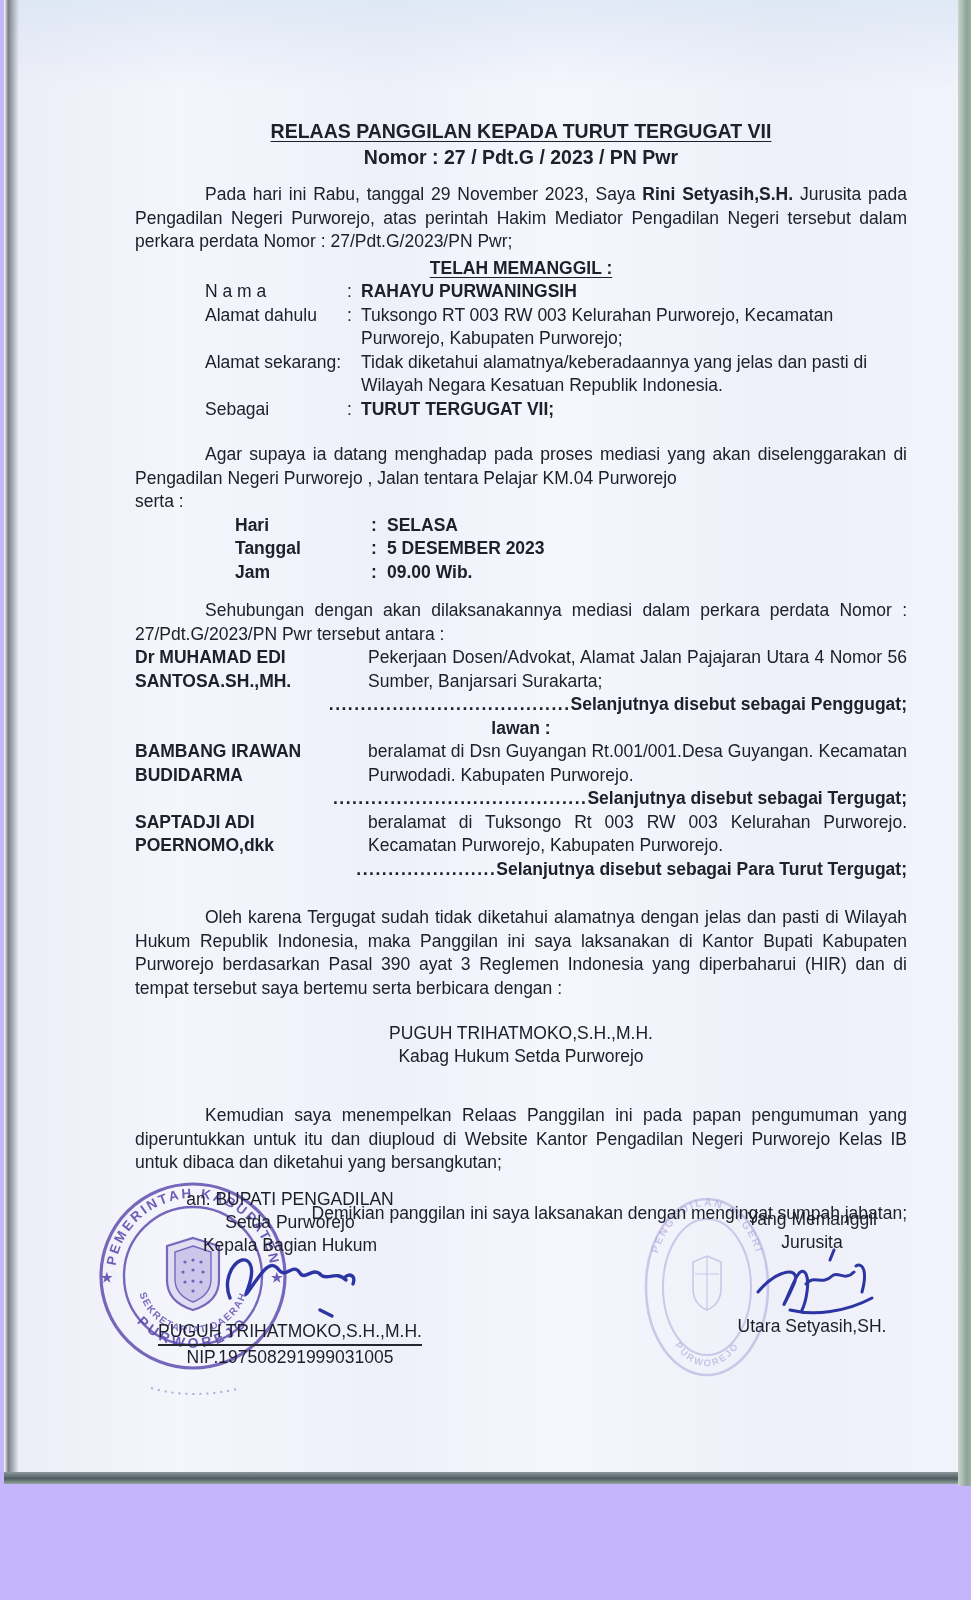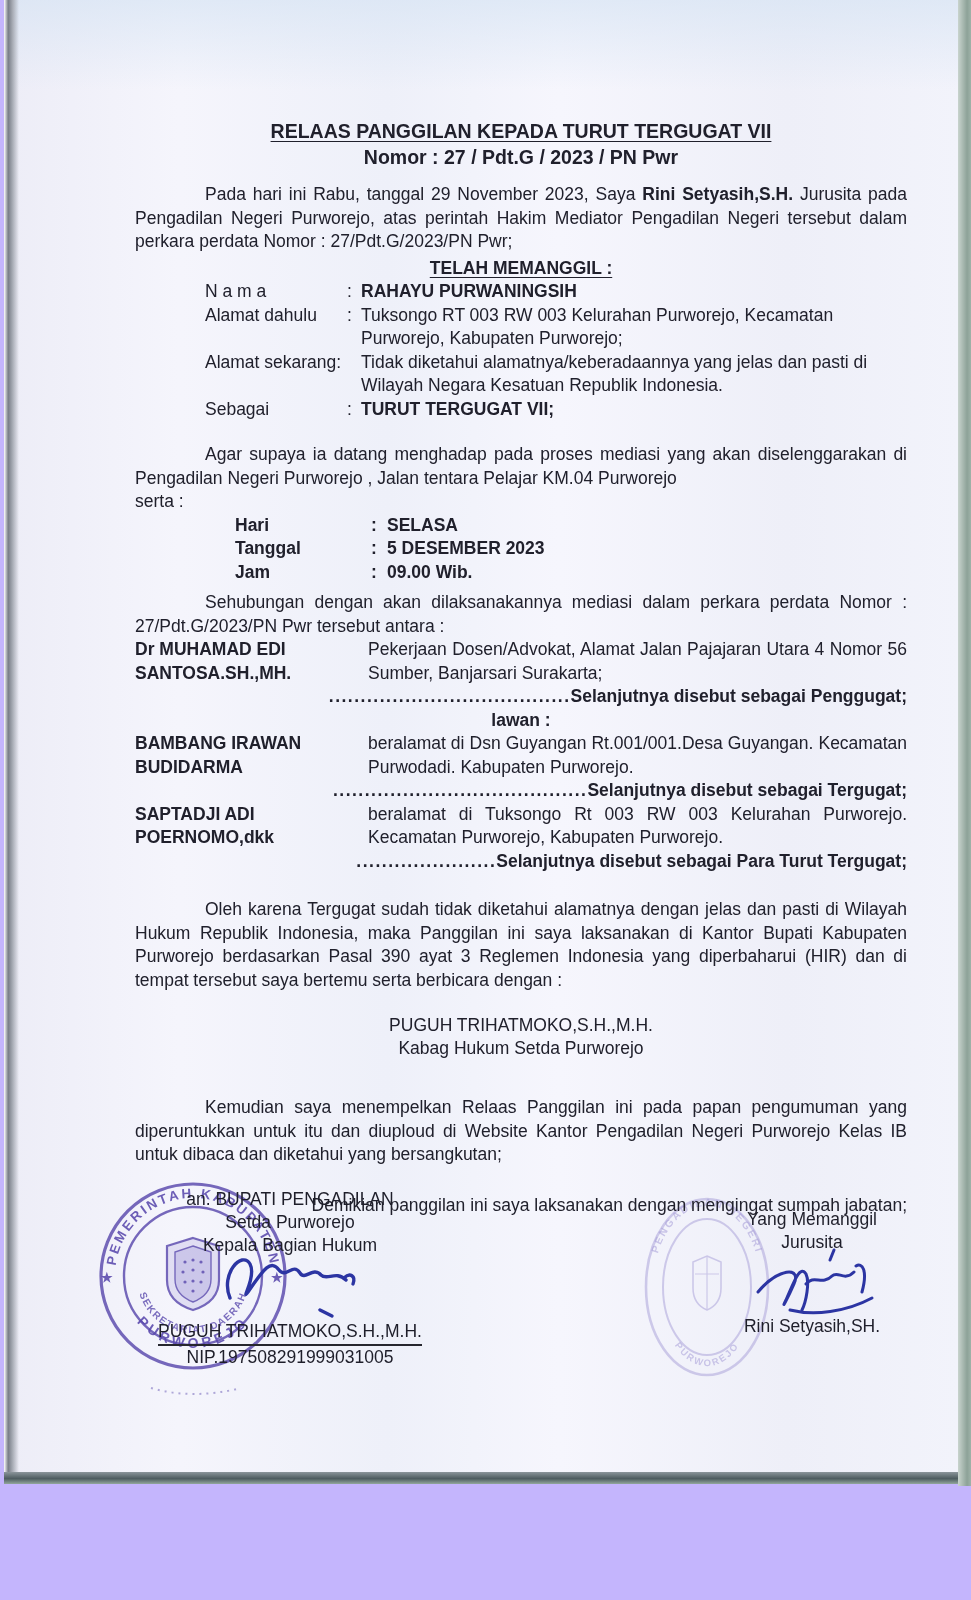--- a/index.html
+++ b/index.html
@@ -38,21 +38,21 @@
   .kv .lbl{width:142px;flex:none;white-space:nowrap;}
   .kv .col{width:14px;flex:none;}
   .kv .val{flex:1;}
   .bold{font-weight:bold;}
   .p-agar{margin-top:22px;}
   .line-pada{margin-top:0;}
   .sched{display:flex;padding-left:100px;}
   .sched .lbl{width:136px;flex:none;font-weight:bold;}
   .sched .col{width:16px;flex:none;font-weight:bold;}
   .sched .val{flex:1;font-weight:bold;}
-  .p-sehubungan{margin-top:7px;}
+  .p-sehubungan{margin-top:15px;}
   .party{display:flex;}
   .party .pname{width:225px;flex:none;font-weight:bold;padding-right:8px;}
   .party .pdesc{flex:1;text-align:justify;}
   .roleline{text-align:right;font-weight:bold;}
   .roleline .dots{letter-spacing:1.5px;}
   .lawan{text-align:center;font-weight:bold;}
   .p-oleh{margin-top:25px;}
   .officer{margin-top:22px;text-align:center;line-height:23px;}
   .p-kemudian{margin-top:36px;}
   .p-demikian{margin-top:27px;text-align:right;}
@@ -227,21 +227,21 @@
       <div>Kepala Bagian Hukum</div>
       <div class="sig-spacer-l"></div>
       <div><span class="sig-name-u">PUGUH TRIHATMOKO,S.H.,M.H.</span></div>
       <div>NIP.197508291999031005</div>
     </div>
 
     <div class="sigblock sig-right">
       <div>Yang Memanggil</div>
       <div>Jurusita</div>
       <div class="sig-spacer-r"></div>
-      <div>Rini Setyasih,SH.</div>
+      <div>Utara Setyasih,SH.</div>
     </div>
 
   </div>
 
   <div class="edge-left"></div>
   <div class="edge-right"></div>
   <div class="edge-bottom"></div>
 </div>
 
 </body></html>

